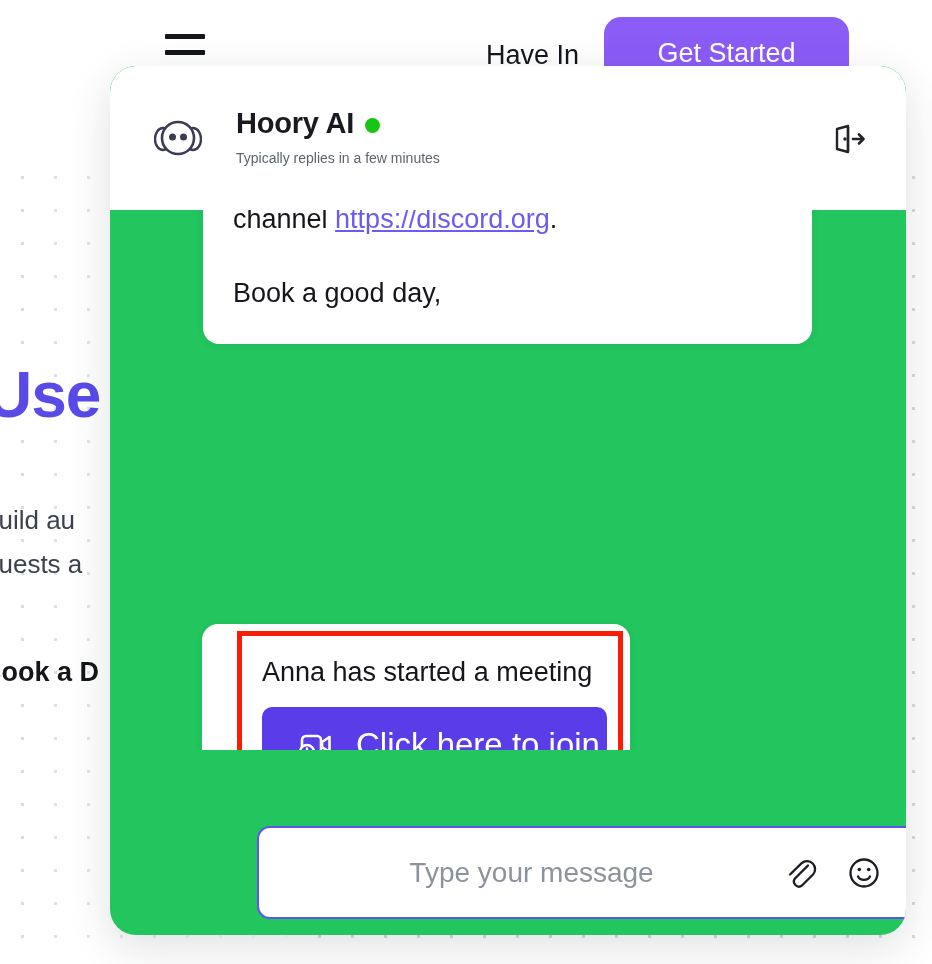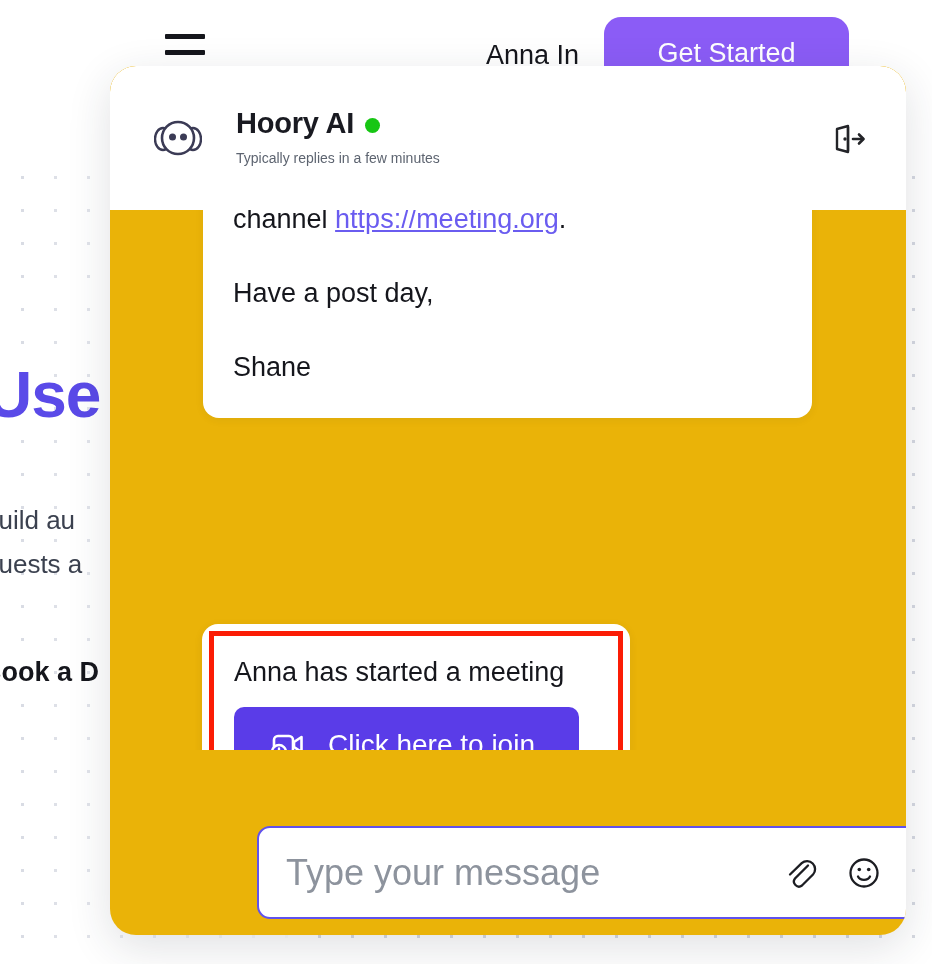--- a/index.html
+++ b/index.html
@@ -125,21 +125,21 @@
     cursor: pointer;
   }
 
   
   #widget {
     position: absolute;
     left: 110px;
     top: 66px;
     width: 796px;
     height: 869px;
-    background: #eab308;
+    background: #22c55e;
     border-radius: 26px;
     box-shadow: 0 12px 44px rgba(35,40,60,0.14);
     overflow: hidden;
   }
 
   #widget-header {
     position: absolute;
     left: 0; top: 0;
     width: 796px;
     height: 144px;
@@ -237,20 +237,21 @@
     top: 414px;
     width: 428px;
     background: #ffffff;
     border-radius: 16px;
     padding: 7px;
     box-shadow: 0 2px 10px rgba(40,45,70,0.07);
   }
   #meeting-inner {
     border: 5px solid #fb1c05;
     padding: 19px 20px 22px 20px;
+    margin-left: 28px;
   }
   #meeting-text {
     font-size: 27px;
     color: #15161c;
     white-space: nowrap;
     line-height: 34px;
   }
   #join-button {
     margin-top: 18px;
     width: 345px;
@@ -265,21 +266,21 @@
   #join-icon {
     margin-left: 37px;
     width: 33px;
     height: 31px;
     display: flex;
     align-items: center;
   }
   #join-label {
     margin-left: 24px;
     color: #ffffff;
-    font-size: 28px;
+    font-size: 33px;
     white-space: nowrap;
   }
 
   
   #composer {
     position: absolute;
     left: 147px;
     top: 760px;
     width: 724px;
     height: 93px;
@@ -288,23 +289,24 @@
     border-radius: 13px;
     display: flex;
     align-items: center;
   }
   #composer-input {
     flex: 1;
     border: none;
     outline: none;
     background: transparent;
     font-family: "Liberation Sans", sans-serif;
-    font-size: 36px;
+    font-size: 28px;
     color: #15161c;
     padding: 0 0 0 27px;
+    text-align: center;
   }
   #composer-input::placeholder { color: #8d939d; }
 
   .composer-icon {
     width: 46px;
     height: 46px;
     display: flex;
     align-items: center;
     justify-content: center;
     cursor: pointer;
@@ -322,21 +324,21 @@
   <div id="hero-heading">Use</div>
   <div class="hero-body" id="hero-body-1">build au</div>
   <div class="hero-body" id="hero-body-2">quests a</div>
   <div id="hero-cta">Book a D</div>
 
   <div id="navbar">
     <div id="hamburger">
       <i></i>
       <i></i>
     </div>
-    <div id="signin">Anna In</div>
+    <div id="signin">Have In</div>
     <div id="getstarted">Get Started</div>
   </div>
 </div>
 
 <div id="widget">
 
   <div id="widget-header">
 
     <div id="bot-avatar">
       <svg viewBox="0 0 48 44" width="48" height="44">
@@ -361,23 +363,22 @@
         <circle cx="13" cy="16" r="1.7" fill="#232428"></circle>
         <path d="M21 16 L31 16" stroke="#232428" stroke-width="2.6" stroke-linecap="round"></path>
         <path d="M27 11.5 L31.5 16 L27 20.5" fill="none" stroke="#232428" stroke-width="2.6" stroke-linecap="round" stroke-linejoin="round"></path>
       </svg>
     </div>
   </div>
 
   <div id="messages">
 
     <div id="agent-bubble">
-      <p><span>server and post your query on our support channel </span><a>https://meeting.org</a><span>.</span></p>
-      <p>Have a post day,</p>
-      <p>Shane</p>
+      <p><span>server and post your query on our support channel </span><a>https://discord.org</a><span>.</span></p>
+      <p>Book a good day,</p>
     </div>
 
     <div id="meeting-card">
       <div id="meeting-inner">
         <div id="meeting-text">Anna has started a meeting</div>
         <button id="join-button">
           <span id="join-icon">
             <svg viewBox="0 0 33 31" width="33" height="31">
               <rect x="3" y="7" width="19" height="17" rx="4" fill="none" stroke="#ffffff" stroke-width="2.6"></rect>
               <path d="M23 13 L30.5 8 L30.5 23 L23 18 Z" fill="none" stroke="#ffffff" stroke-width="2.6" stroke-linejoin="round"></path>

